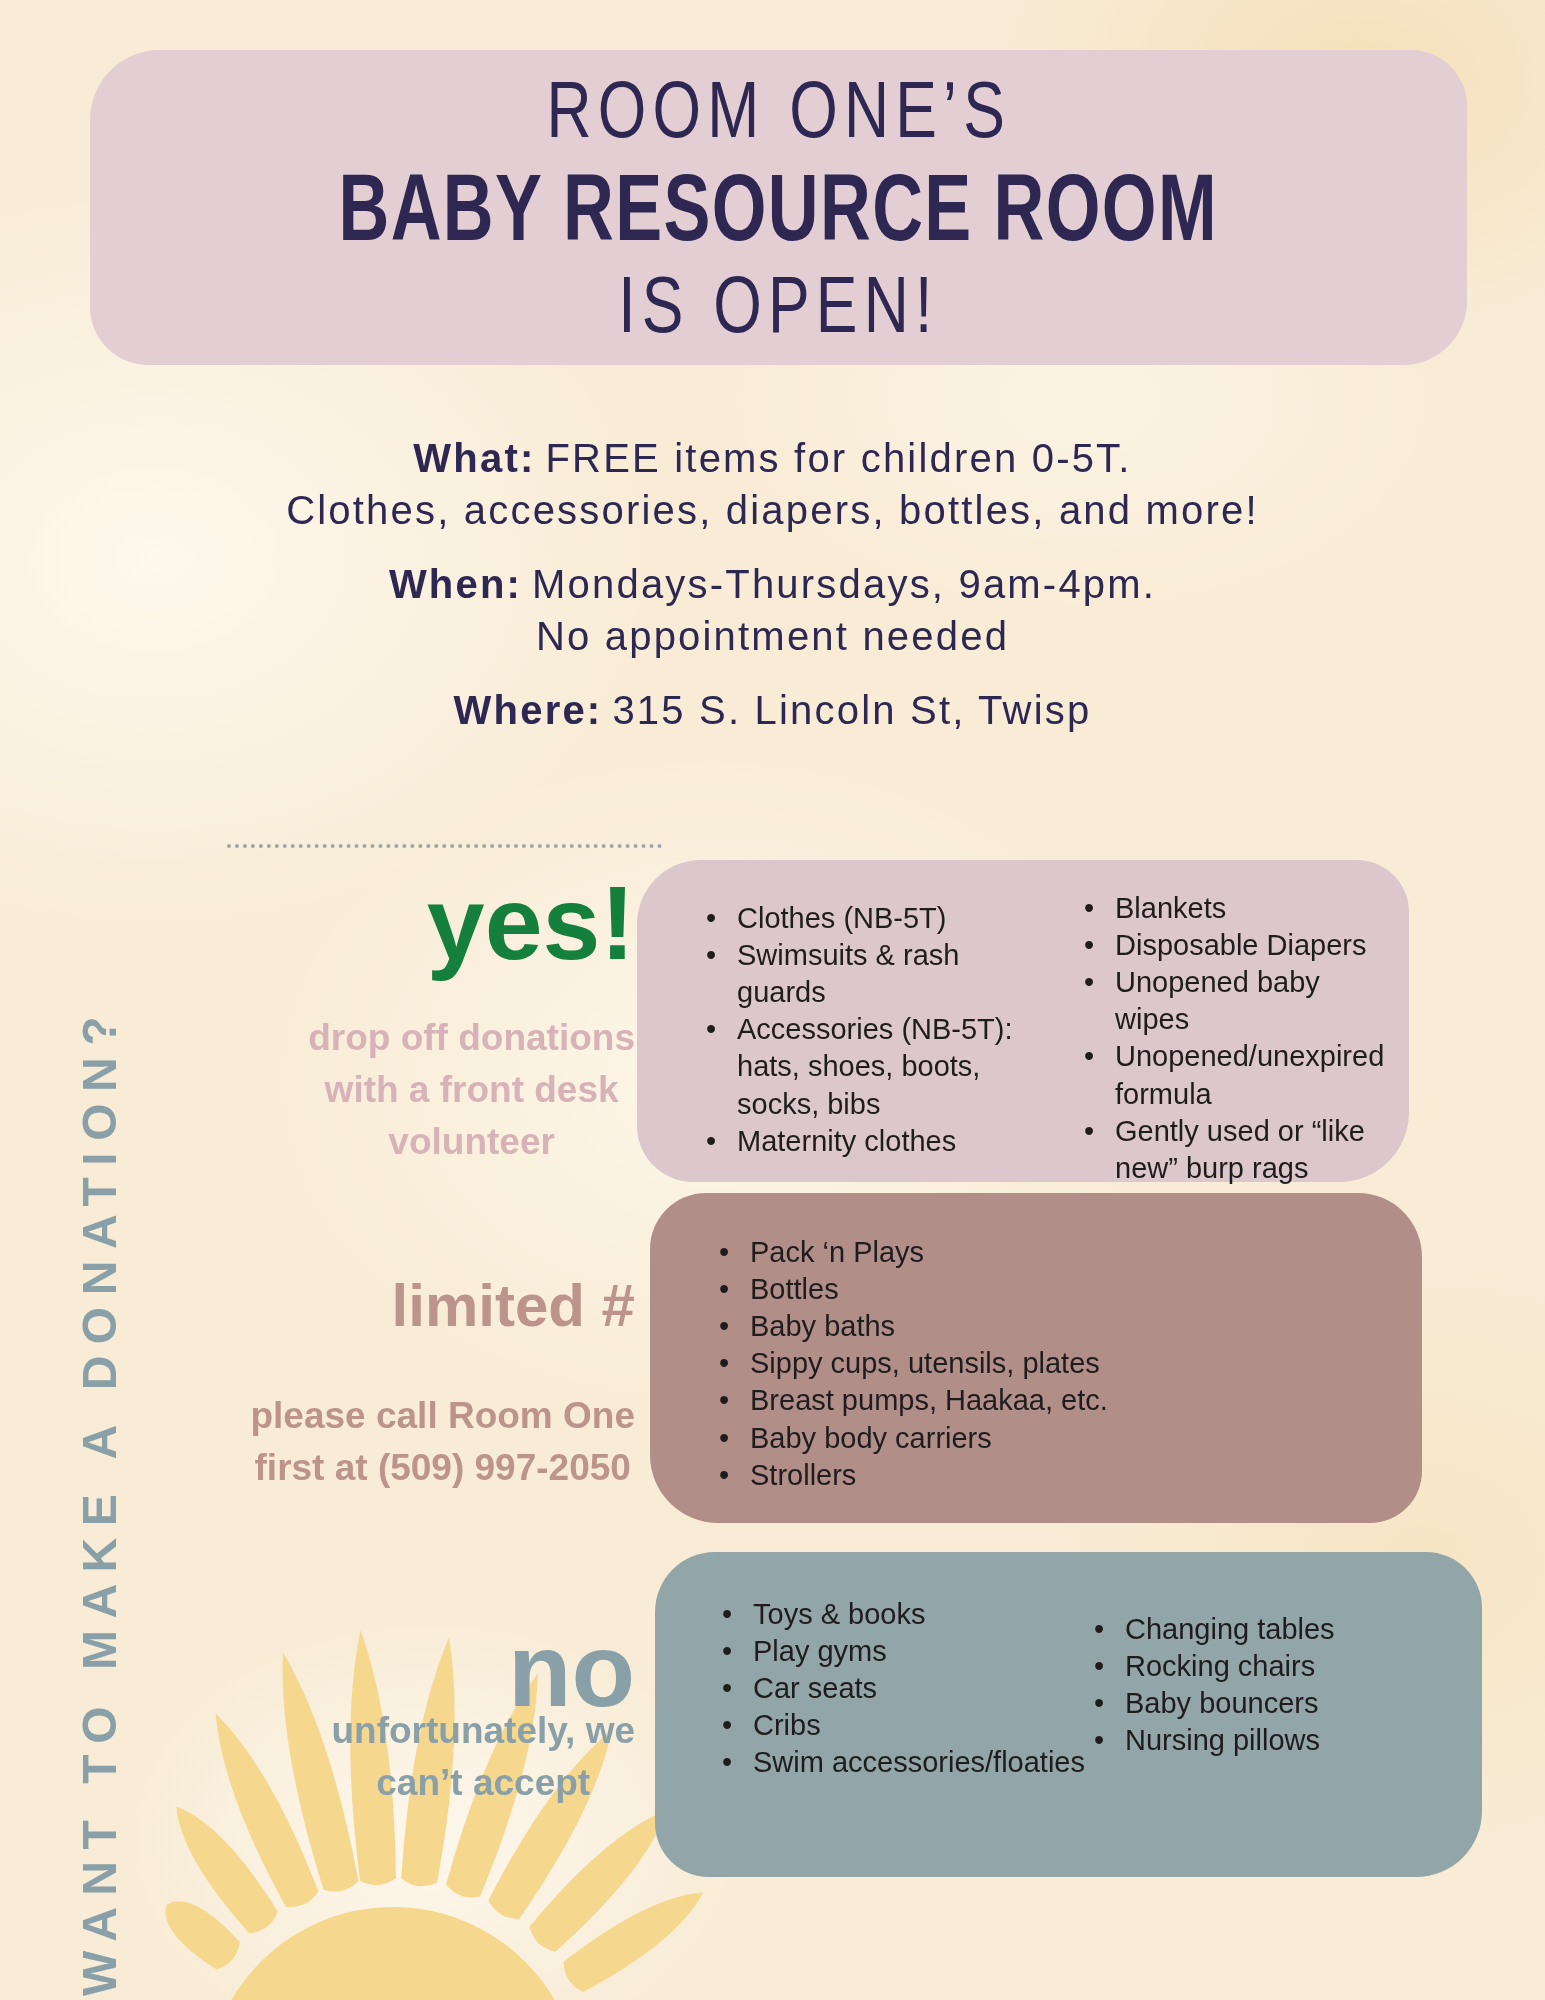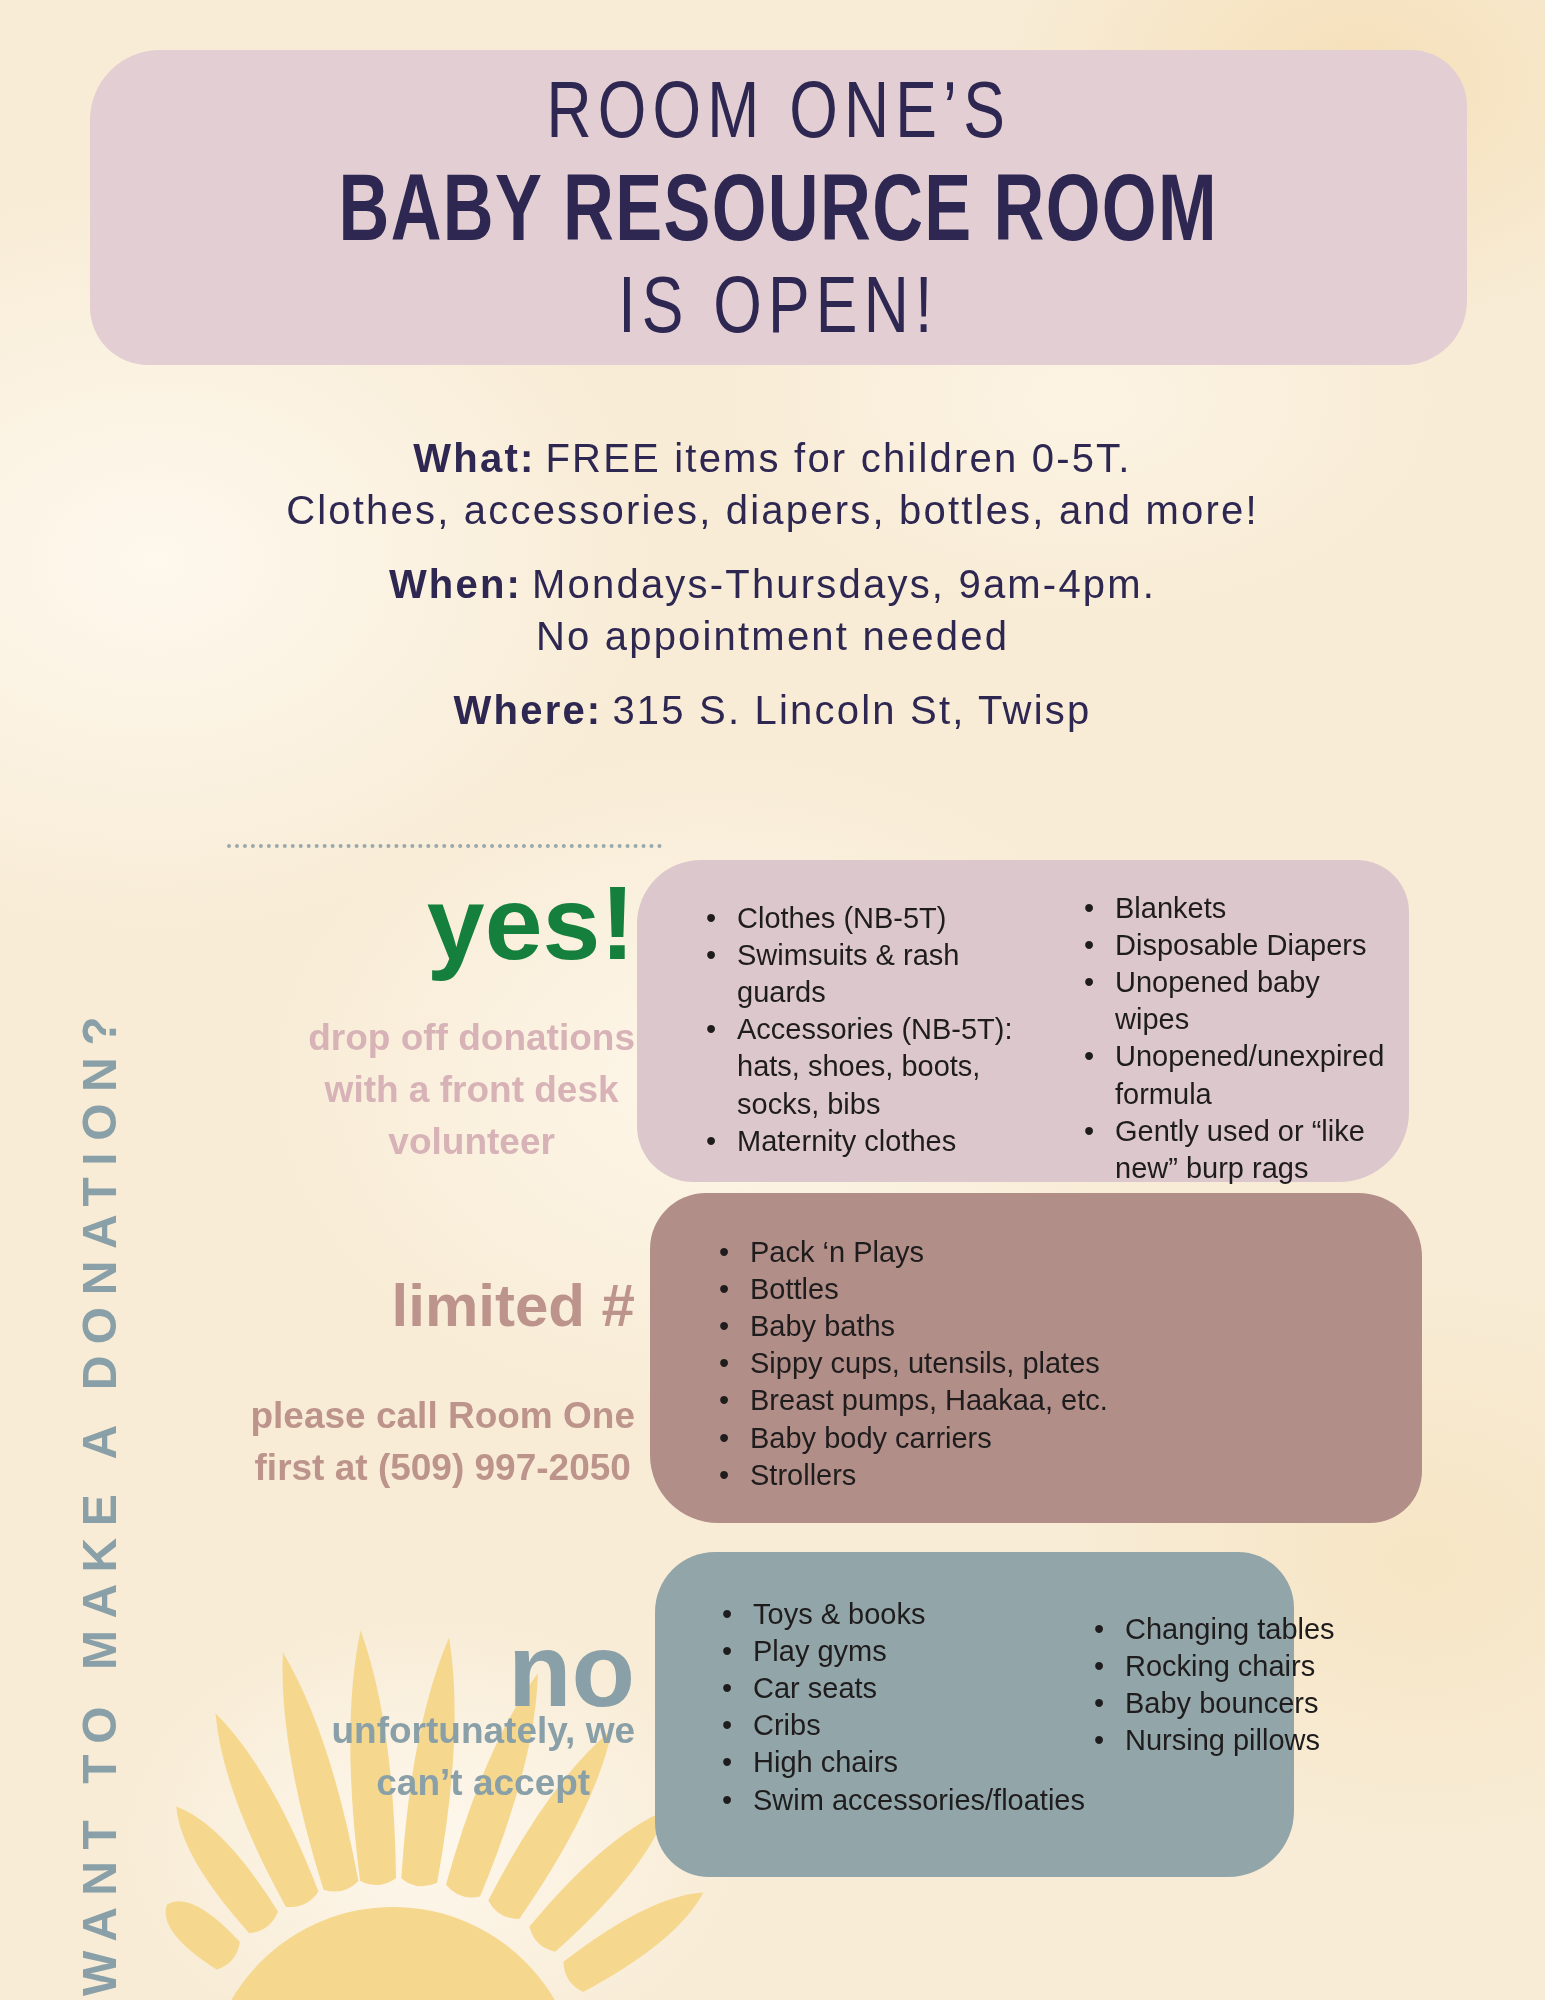--- a/index.html
+++ b/index.html
@@ -58,21 +58,21 @@
   .sub-yes{top:1012px;color:#d7b2b7;}
   .sub-limited{top:1390px;color:#bd948b;}
   .sub-no{top:1705px;color:#8aa0a8;}
 
   
   .box{position:absolute;color:#1f1c1d;z-index:2;}
   .box-pink {left:637px;top:837px; width:772px;height:322px;background:#dcc8cc;
              border-radius:64px 52px 70px 56px;margin-top:23px;}
   .box-mauve{left:650px;top:1193px;width:772px;height:330px;background:#b18e88;
              border-radius:56px 64px 52px 68px;}
-  .box-blue {left:655px;top:1552px;width:639px;height:325px;background:#92a5a9;
+  .box-blue {left:655px;top:1552px;width:827px;height:325px;background:#92a5a9;
              border-radius:60px 56px 66px 54px;}
   .col{position:absolute;}
   .pink-left {left:62px; top:40px;width:330px;}
   .pink-right{left:440px;top:30px;width:310px;}
   .mauve-col {left:62px; top:41px;width:660px;}
   .blue-left {left:60px; top:44px;width:375px;}
   .blue-right{left:432px;top:59px;width:320px;}
   .li{position:relative;padding-left:38px;font-size:29px;line-height:1.28;}
   .li::before{content:"\2022";position:absolute;left:7px;top:0;}
 
@@ -164,21 +164,20 @@
 
   <div class="sec-head h-no">no</div>
   <div class="sub sub-no">unfortunately, we
 can’t accept</div>
   <div class="box box-blue">
     <div class="col blue-left">
       <div class="li">Toys &amp; books</div>
       <div class="li">Play gyms</div>
       <div class="li">Car seats</div>
       <div class="li">Cribs</div>
-      <div class="li">High chairs</div>
       <div class="li">Swim accessories/floaties</div>
     </div>
     <div class="col blue-right">
       <div class="li">Changing tables</div>
       <div class="li">Rocking chairs</div>
       <div class="li">Baby bouncers</div>
       <div class="li">Nursing pillows</div>
     </div>
   </div>
 

